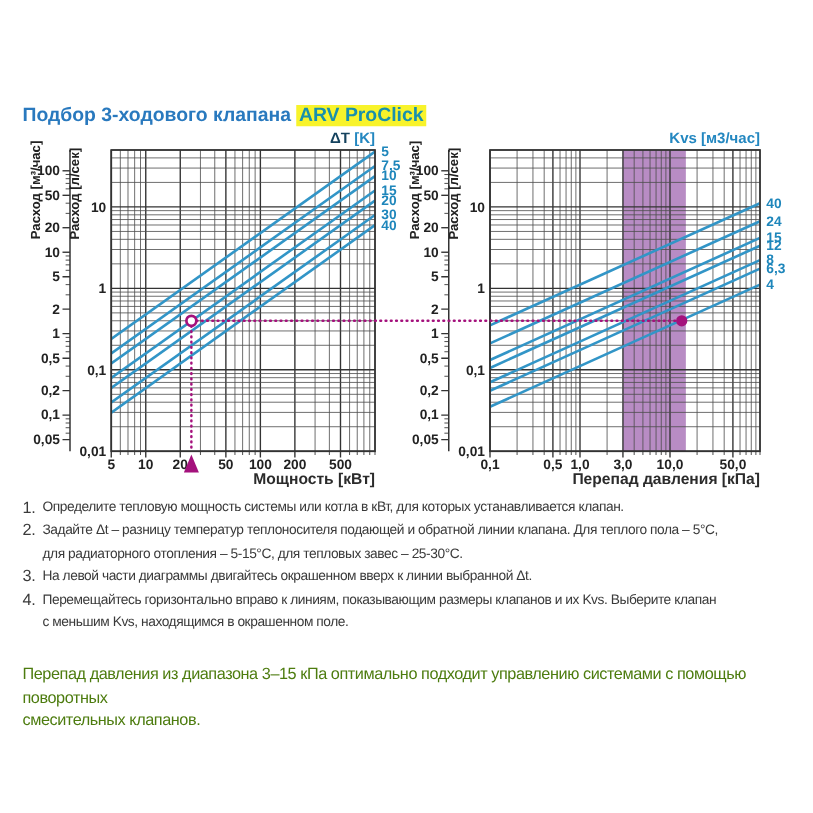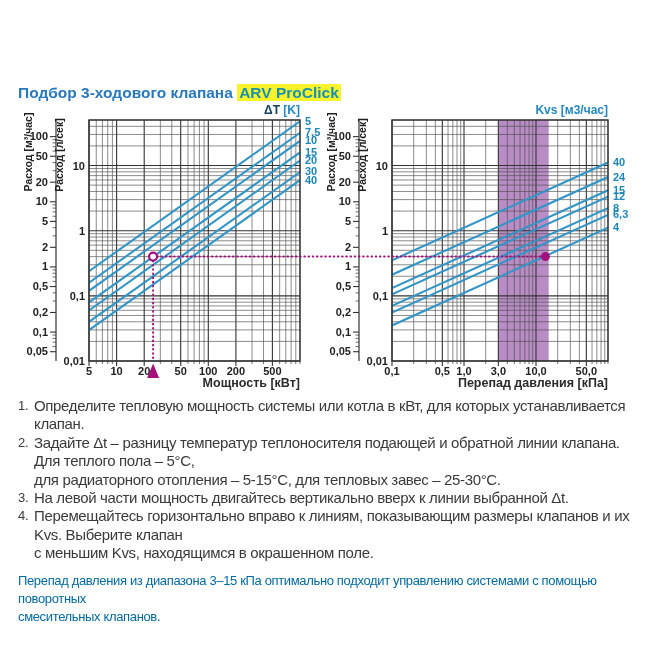--- a/index.html
+++ b/index.html
@@ -9,22 +9,22 @@
   .title .hl{background:#f8f32b;color:#1990ad;padding:0 2px;}
   #chart-canvas{position:absolute;left:0;top:0;}
   .tick{font:700 11px "Liberation Sans",sans-serif;fill:#222;}
   .rot{font:600 10.5px "Liberation Sans",sans-serif;fill:#222;}
   .axis-title{font:600 12.5px "Liberation Sans",sans-serif;fill:#2b2b2b;}
   .line-label{font:700 11px "Liberation Sans",sans-serif;fill:#1e86bb;}
   .hdr{font:700 12px "Liberation Sans",sans-serif;}
   .instructions{position:absolute;left:18px;top:397px;width:625px;color:#3a3a3a;}
   .item{display:flex;}
   .num{flex:0 0 16px;font-size:13px;line-height:18.4px;letter-spacing:-0.2px;}
-  .txt{flex:1;font-size:15px;line-height:18.4px;letter-spacing:-0.35px;white-space:pre-line;}
-  .note{margin-top:9px;font-size:13px;line-height:18.4px;letter-spacing:-0.35px;white-space:pre-line;color:#0369a1;}
+  .txt{flex:1;font-size:11px;line-height:18.4px;letter-spacing:-0.35px;white-space:pre-line;}
+  .note{margin-top:23px;font-size:13px;line-height:18.4px;letter-spacing:-0.35px;white-space:pre-line;color:#4d7c0f;}
 </style>
 </head>
 <body>
 
 <div class="page">
   <div class="title"><span>Подбор 3-ходового клапана </span><span class="hl">ARV ProClick</span></div>
 
   <svg id="chart-canvas" width="650" height="395">
       <defs>
         <clipPath id="clip0">
@@ -390,21 +390,21 @@
       <span class="num">1.</span>
       <span class="txt">Определите тепловую мощность системы или котла в кВт, для которых устанавливается клапан.</span>
     </div>
     <div class="item">
       <span class="num">2.</span>
       <span class="txt">Задайте Δt – разницу температур теплоносителя подающей и обратной линии клапана. Для теплого пола – 5°С,
 для радиаторного отопления – 5-15°С, для тепловых завес – 25-30°С.</span>
     </div>
     <div class="item">
       <span class="num">3.</span>
-      <span class="txt">На левой части мощность двигайтесь вертикально вверх к линии выбранной Δt.</span>
+      <span class="txt">На левой части диаграммы двигайтесь окрашенном вверх к линии выбранной Δt.</span>
     </div>
     <div class="item">
       <span class="num">4.</span>
       <span class="txt">Перемещайтесь горизонтально вправо к линиям, показывающим размеры клапанов и их Kvs. Выберите клапан
 с меньшим Kvs, находящимся в окрашенном поле.</span>
     </div>
     <div class="note">Перепад давления из диапазона 3–15 кПа оптимально подходит управлению системами с помощью поворотных
 смесительных клапанов.</div>
   </div>
 </div>

